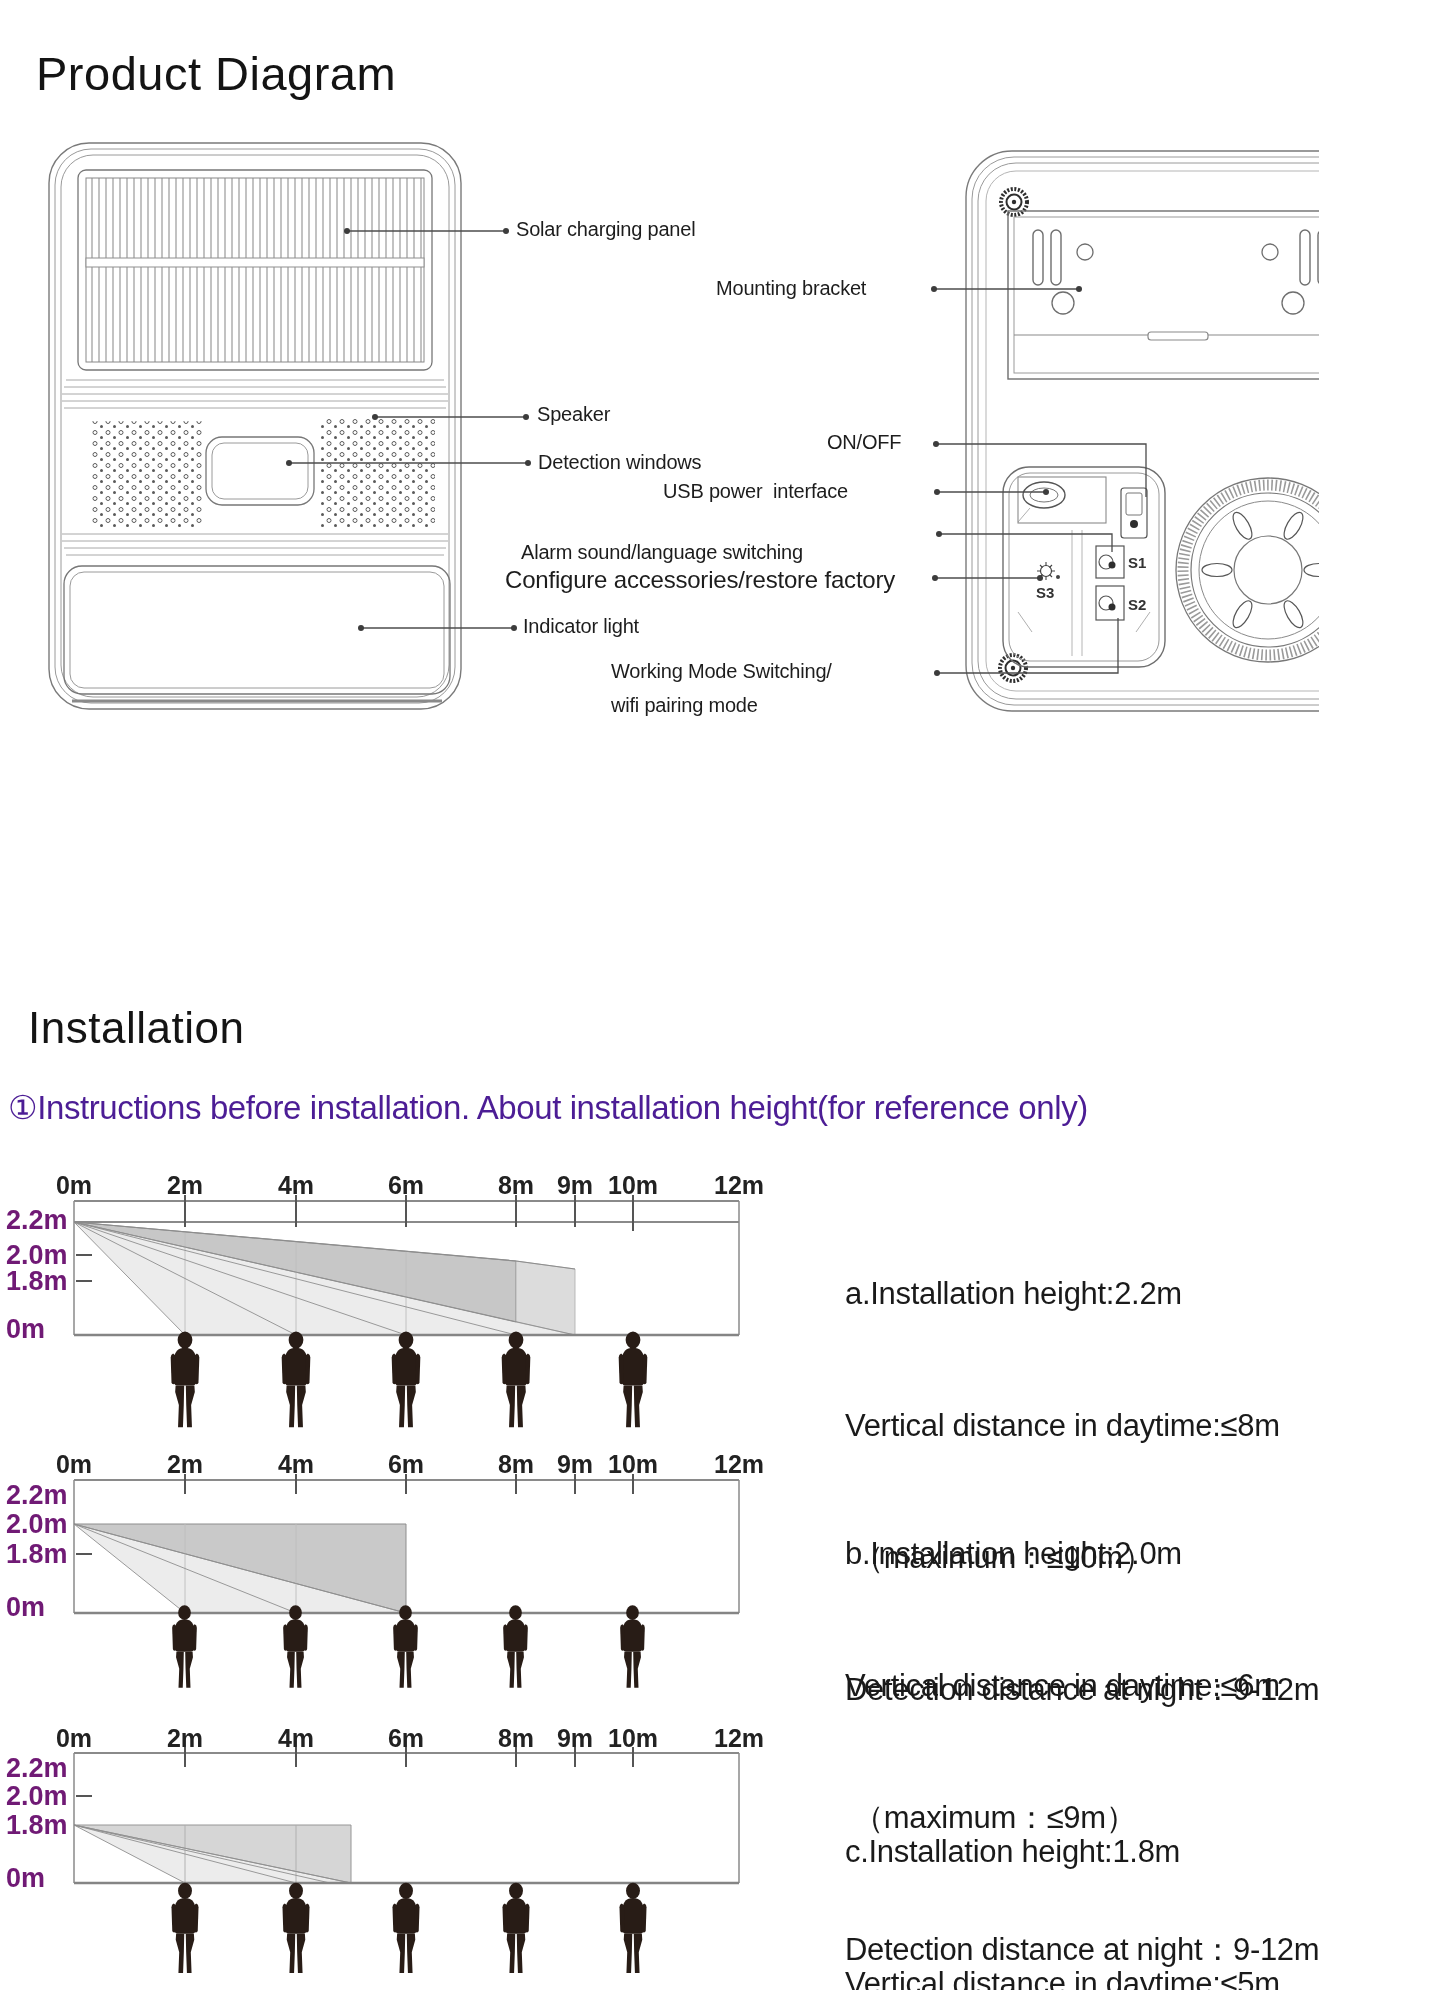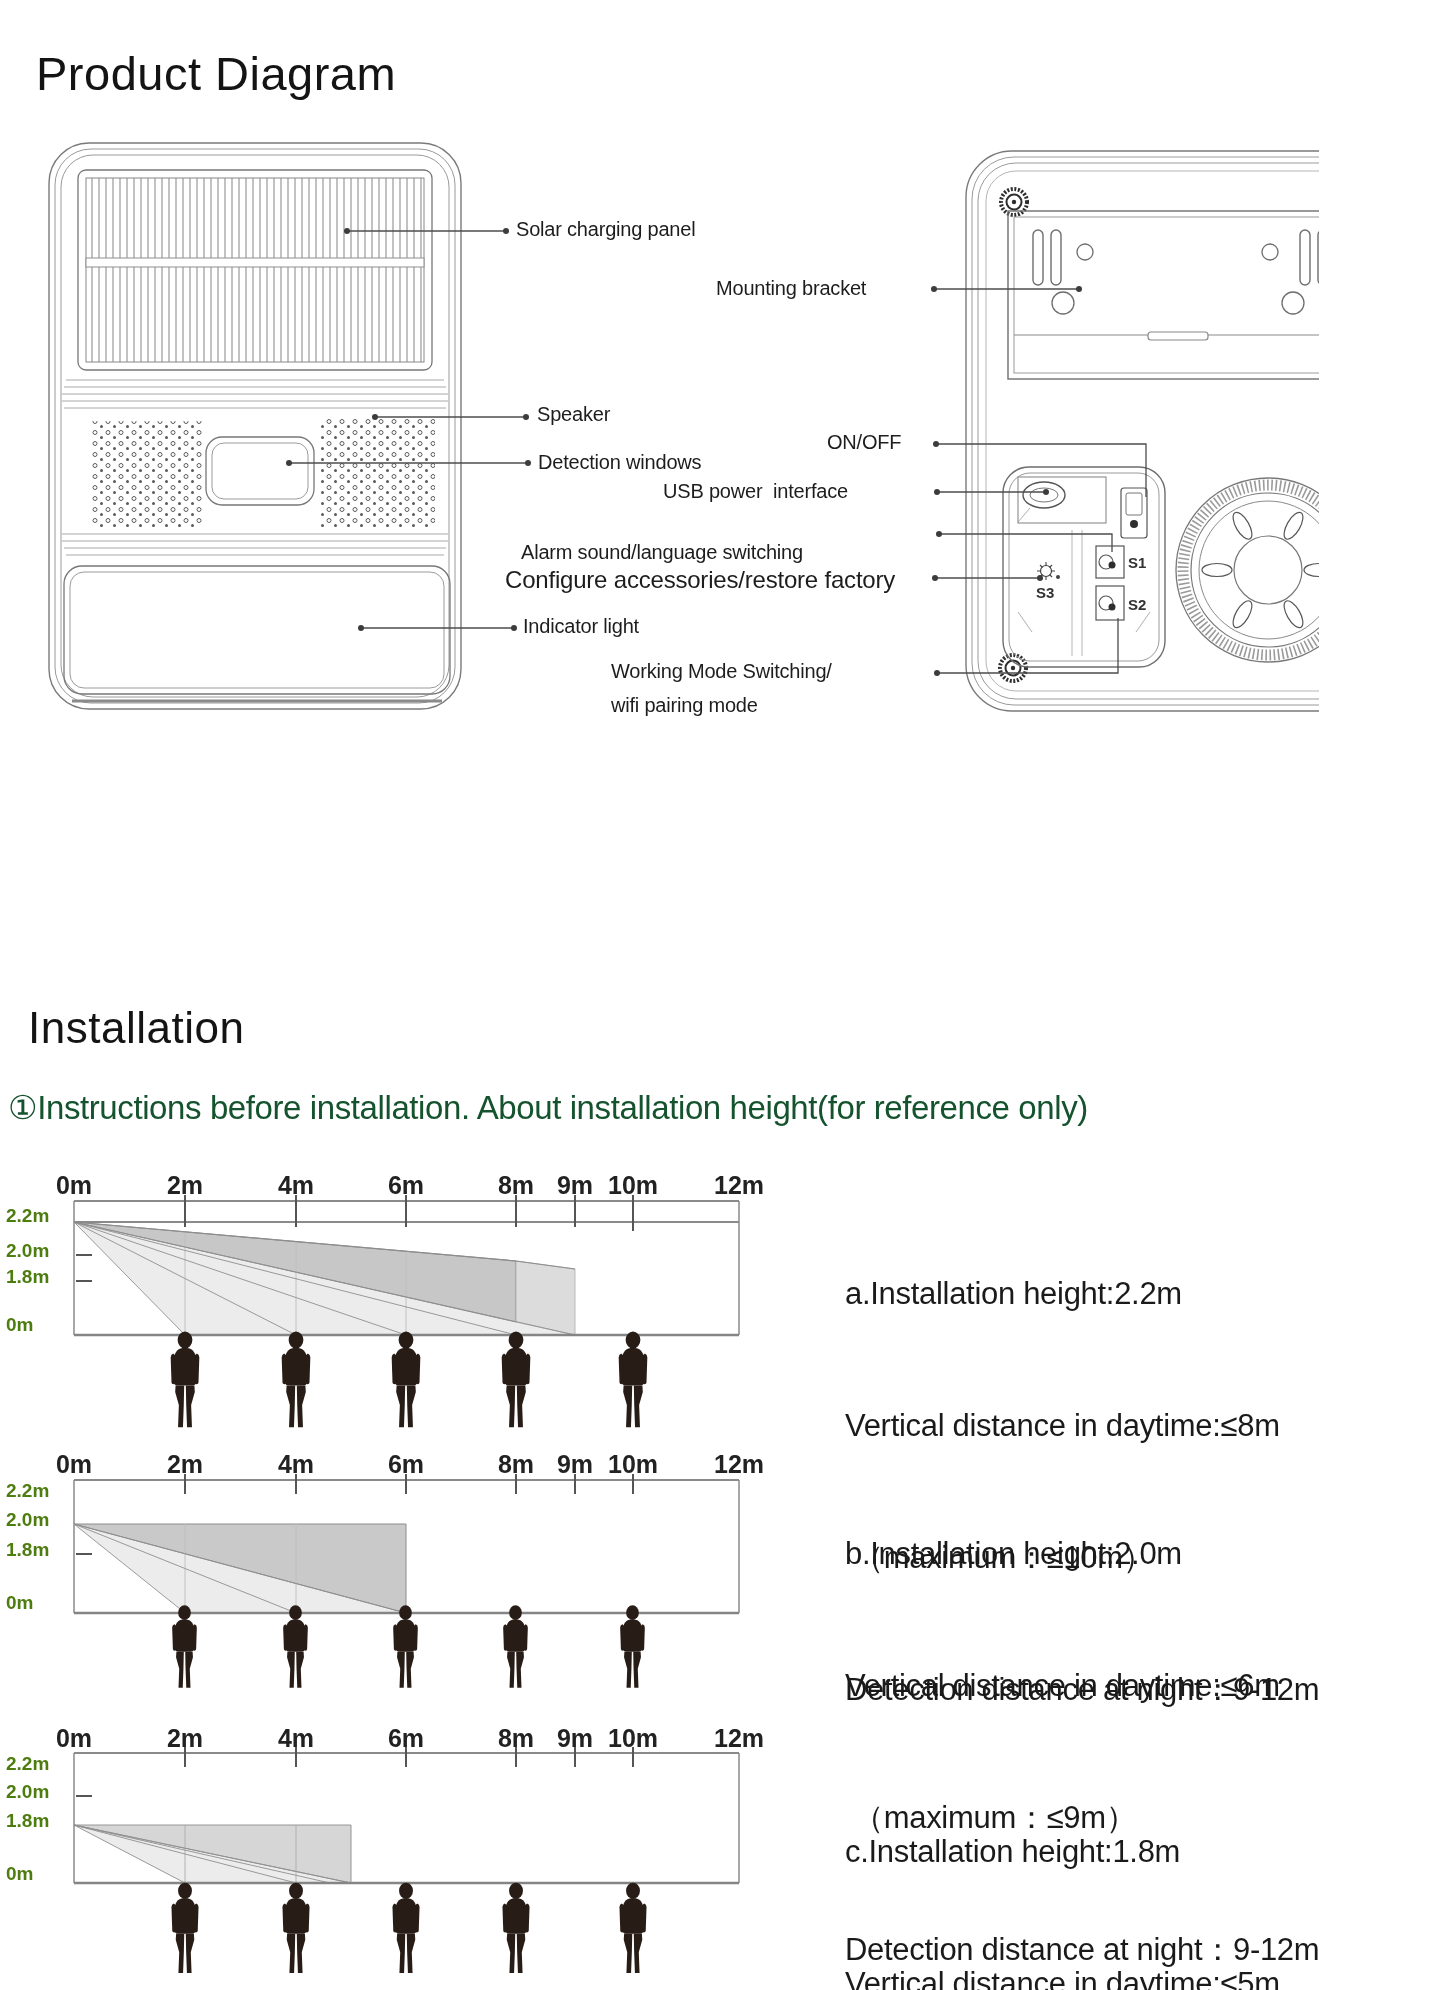--- a/index.html
+++ b/index.html
@@ -1,28 +1,28 @@
 <!DOCTYPE html>
 <html><head>
 <meta charset="utf-8">
 <style>
   html,body{margin:0;padding:0;background:#fff;}
   .page{position:relative;width:1319px;height:1990px;background:#ffffff;
         font-family:"Liberation Sans",sans-serif;color:#1c1c1c;overflow:hidden;}
   svg{position:absolute;display:block;}
   .h1{position:absolute;font-size:47px;font-weight:400;color:#141414;letter-spacing:0.5px;white-space:pre;}
-  .subtitle{position:absolute;font-size:33px;font-weight:400;color:#14532d;white-space:pre;letter-spacing:-0.4px;}
+  .subtitle{position:absolute;font-size:33px;font-weight:400;color:#4c1d95;white-space:pre;letter-spacing:-0.4px;}
   .lbl{position:absolute;font-size:20px;color:#1d1d1d;white-space:pre;letter-spacing:-0.2px;}
   .lbl.small{font-size:24px;}
   .note{position:absolute;left:845px;width:600px;font-size:31px;line-height:44px;
         color:#1a1a1a;letter-spacing:-0.3px;white-space:pre;}
   .note .l3{padding-left:8px;}
   .diag{position:absolute;left:0;width:800px;}
   .xt{position:absolute;transform:translateX(-50%);font-size:25px;font-weight:700;color:#222;white-space:pre;}
-  .yt{position:absolute;left:6px;font-size:19px;font-weight:700;color:#4d7c0f;white-space:pre;text-align:center;}
+  .yt{position:absolute;left:6px;font-size:27px;font-weight:700;color:#701a75;white-space:pre;text-align:center;}
   .mark{font-size:15px;font-weight:700;fill:#333;font-family:"Liberation Sans",sans-serif;}
 </style>
 </head>
 <body>
 
 <div class="page">
 
   <svg width="0" height="0">
     <defs>
       <pattern id="hatch" width="7" height="12" patternUnits="userSpaceOnUse">

